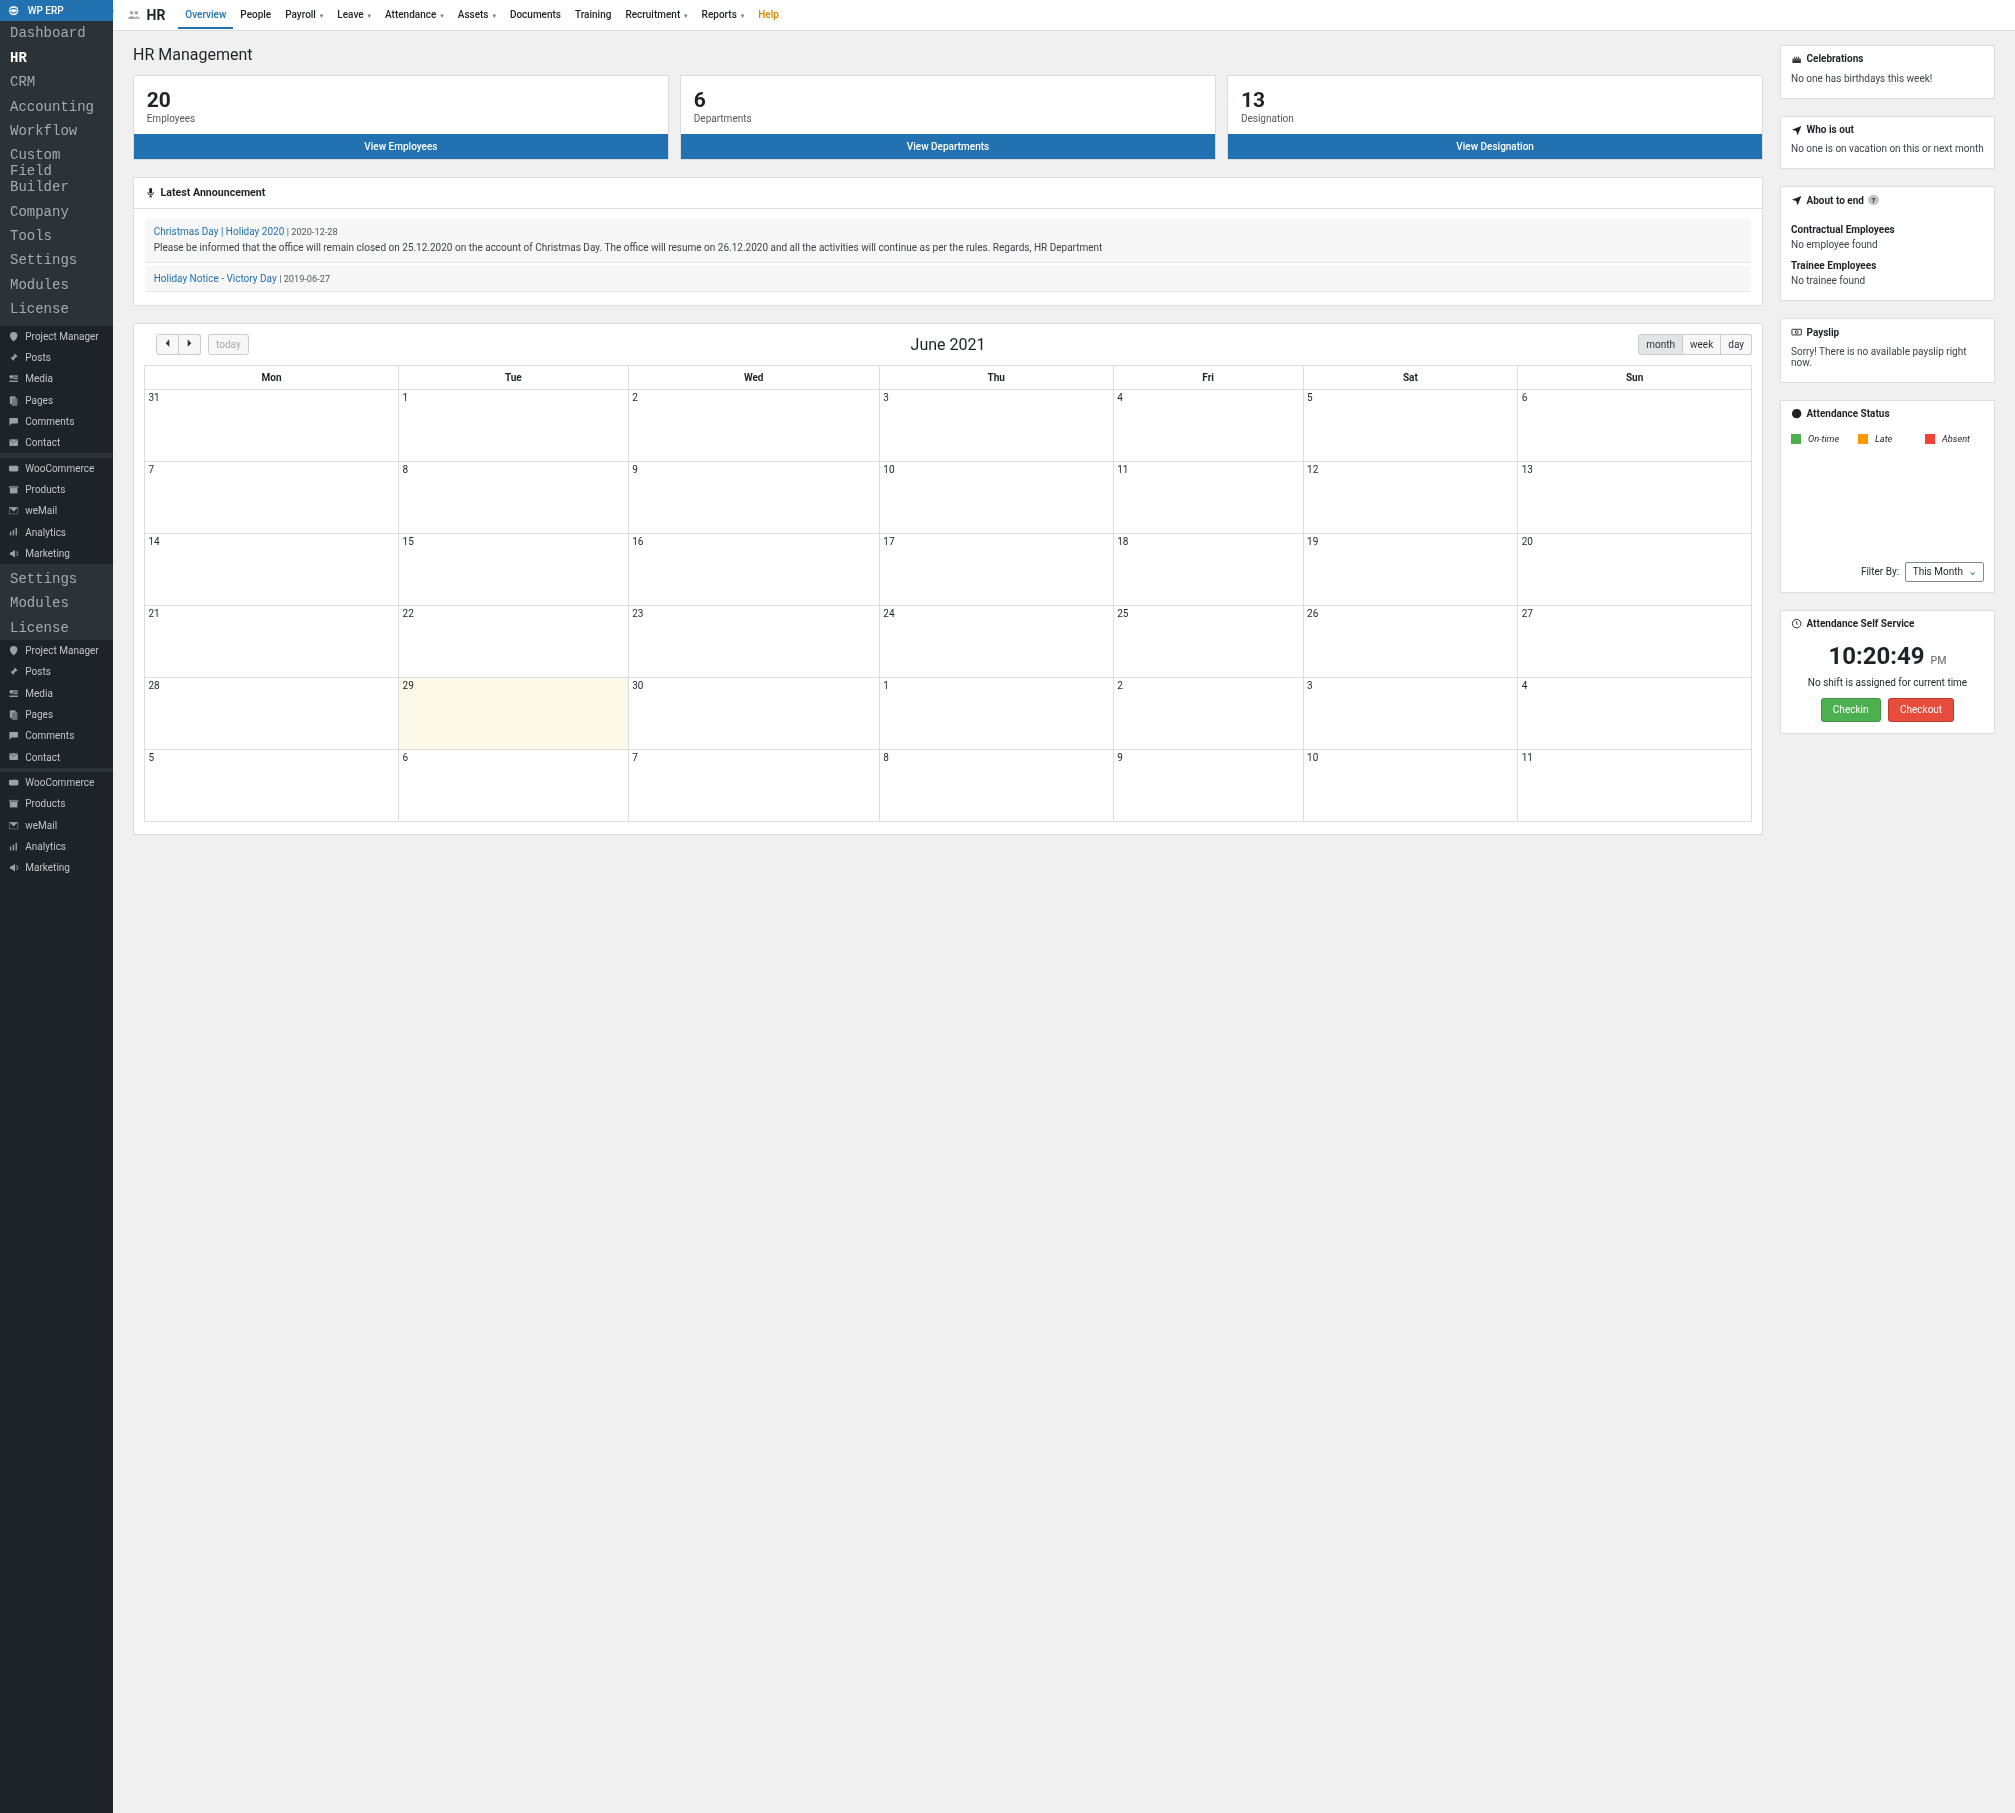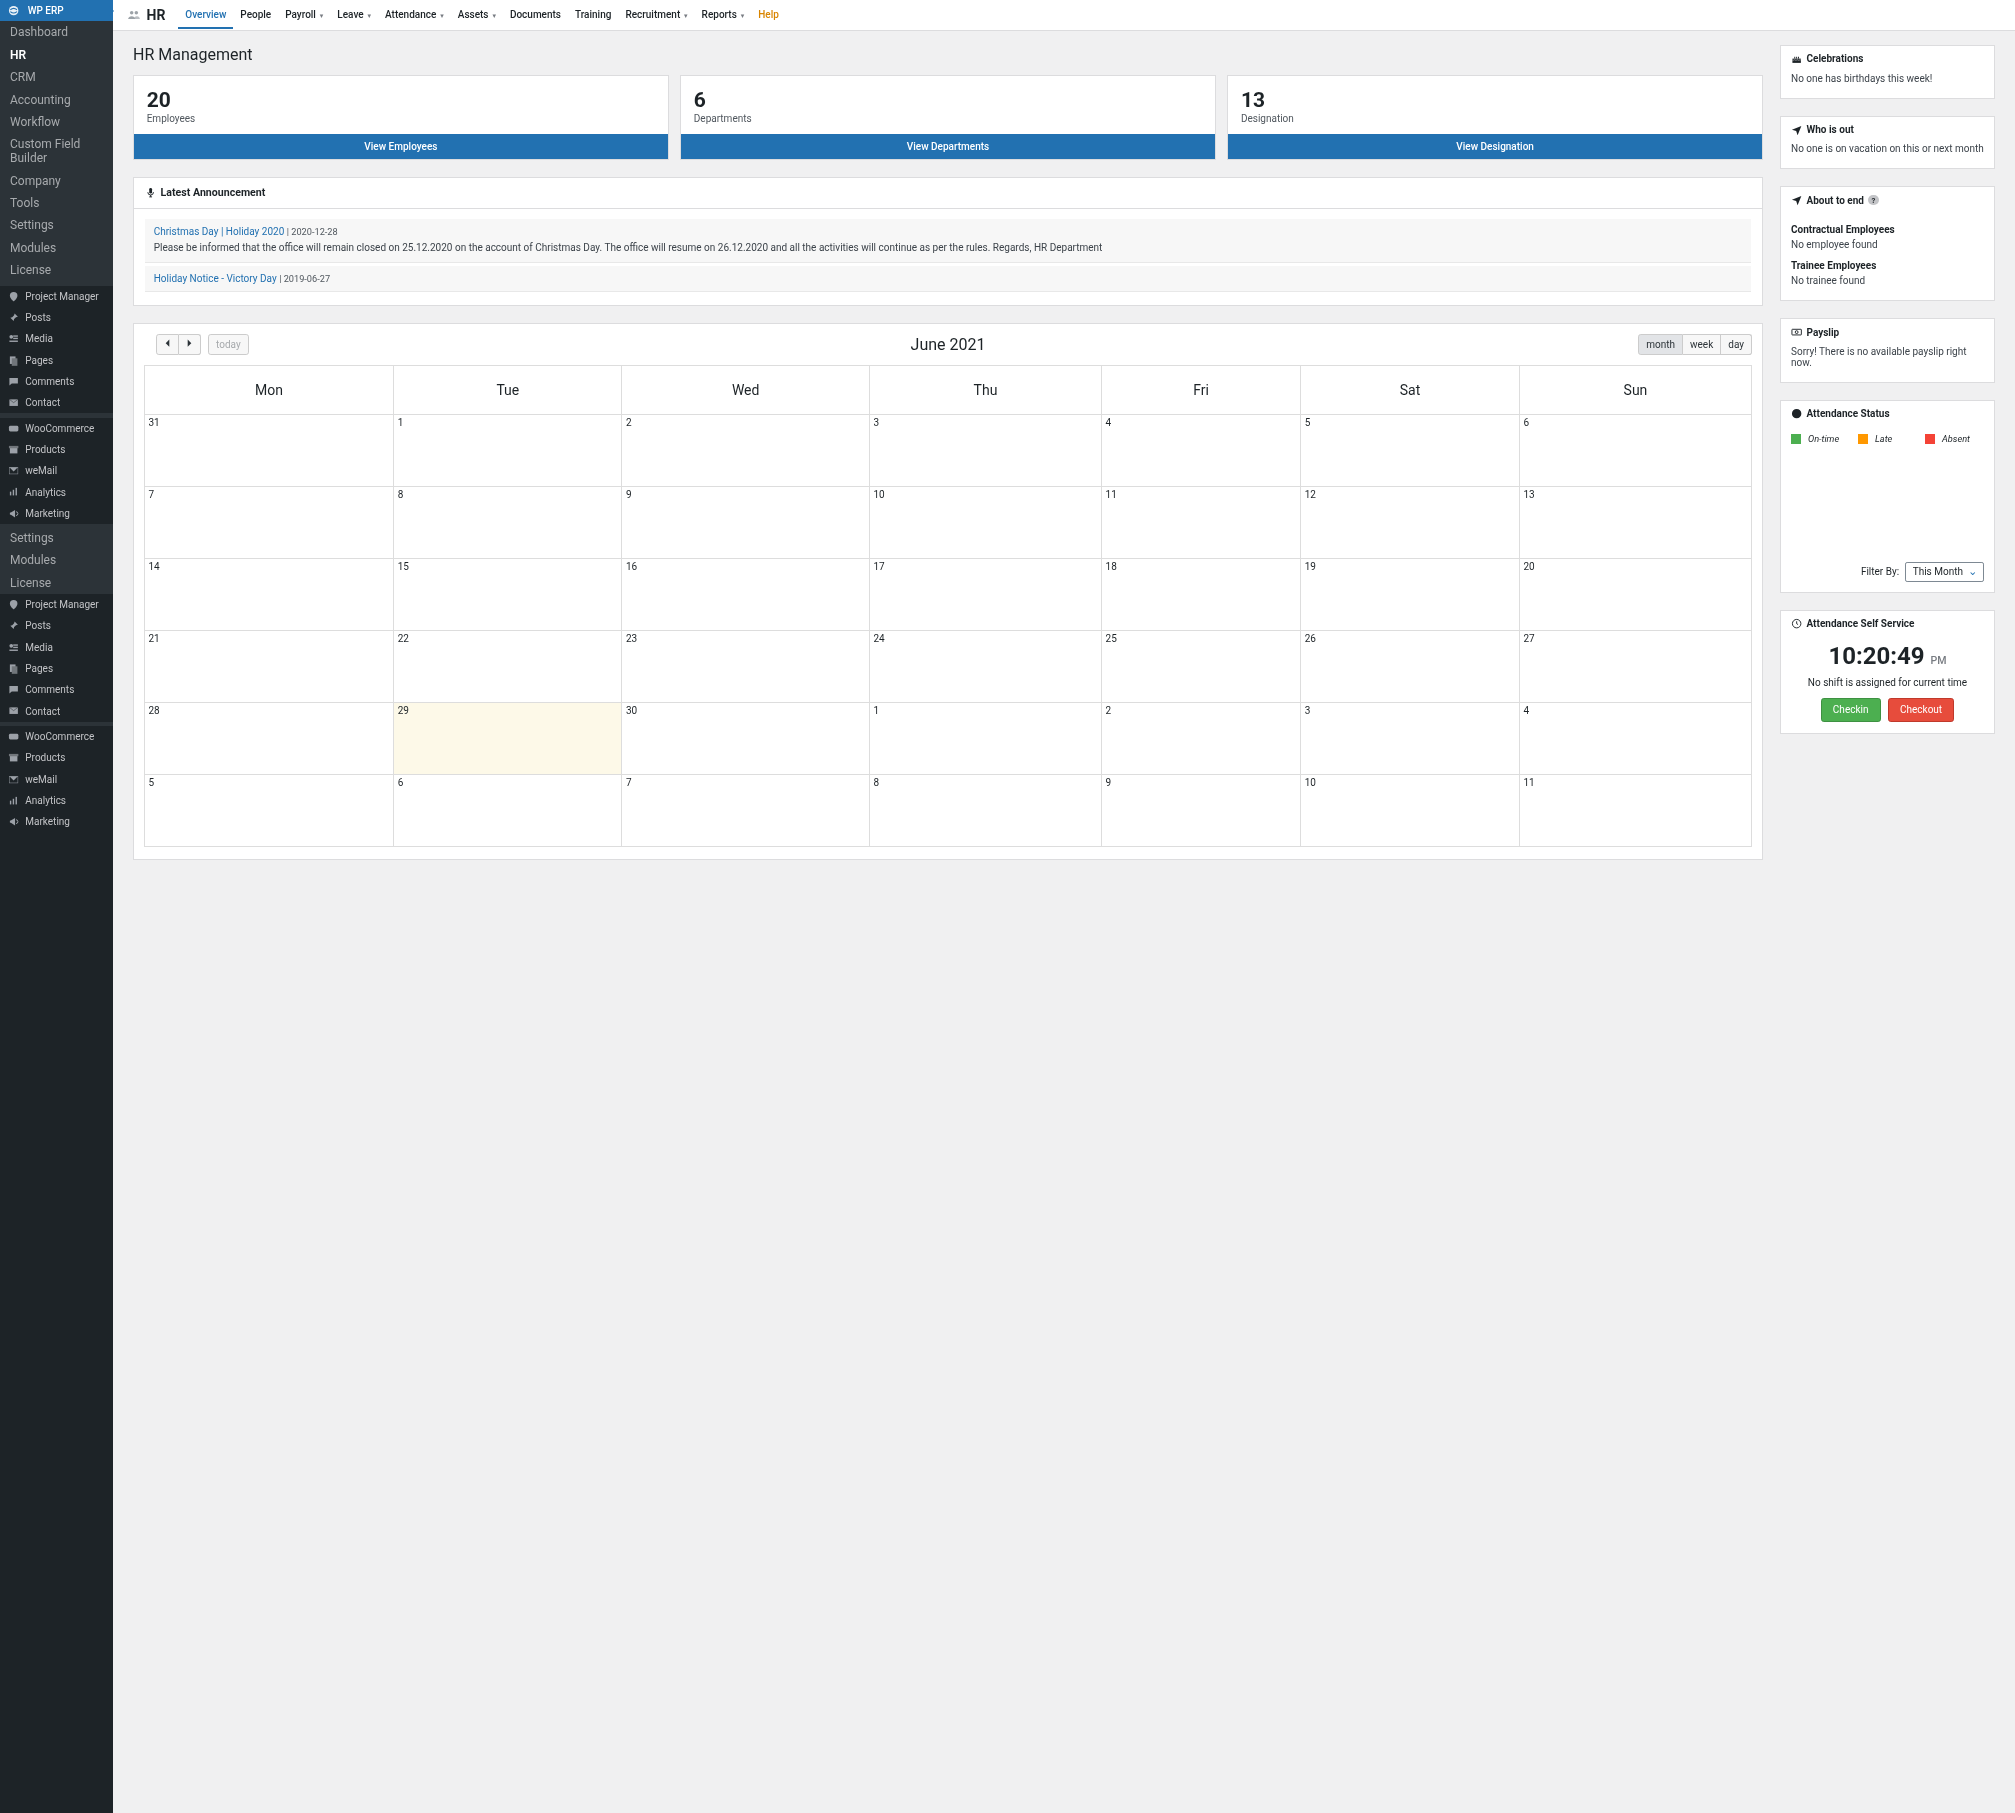--- a/index.html
+++ b/index.html
@@ -2,21 +2,21 @@
 <html style="font-size:11.3px"><head>
 <meta charset="utf-8">
 <style>
 * { margin: 0; padding: 0; box-sizing: border-box; font-family: -apple-system, BlinkMacSystemFont, "Segoe UI", Roboto, sans-serif; }
 body { background: #f0f0f1; display: flex; font-size: 10px; color: #1d2327; }
 .sidebar { width: 113px; background: #1d2327; color: #f0f0f1; min-height: 100vh; flex-shrink: 0; position: relative; }
 .sidebar-item { padding: 5px 8.4px; color: #c3c4c7; cursor: pointer; display: flex; align-items: center; gap: 5.6px; font-size: 10px; }
 .sidebar-item.active { background: #2271b1; color: #fff; position: relative; }
 .sidebar-item.active::after { content: ''; position: absolute; right: -5.6px; top: 50%; transform: translateY(-50%); border: 5.6px solid transparent; border-left-color: #2271b1; }
 .sidebar-item.top { font-weight: 500; gap: 8px; }
-.sidebar-sub { padding: 4.2px 8.4px 4.2px 10px; color: #a7aaad; font-size: 12px; cursor: pointer; background: #2c3338;}
+.sidebar-sub { padding: 4.2px 8.4px 4.2px 10px; color: #a7aaad; font-size: 14px; cursor: pointer; background: #2c3338; font-family: Liberation Mono, monospace;}
 .sidebar-sub.current { color: #fff; font-weight: 600; }
 .sidebar-divider { height: 4.2px; background: #2c3338; }
 .main { flex: 1; display: flex; flex-direction: column; }
 .topbar { background: #fff; border-bottom: 0.7px solid #dcdcde; padding: 0 14px; display: flex; align-items: center; height: 31px; gap: 2.8px; }
 .topbar .brand { display: flex; align-items: center; gap: 5.6px; font-size: 14px; font-weight: 700; margin-right: 10px; }
 .nav-item { padding: 7.7px 7px; font-weight: 500; cursor: pointer; color: #1d2327; font-size: 10px; border-bottom: 2.1px solid transparent; }
 .nav-item.active { color: #2271b1; border-bottom-color: #2271b1; }
 .nav-item.help { color: #d98500; }
 .content { padding: 14px 20px; display: flex; gap: 17px; }
 .col-left { flex: 1; min-width: 0; }
@@ -39,21 +39,21 @@
 .cal-toolbar { padding: 10px 11.3px 7px; display: flex; justify-content: space-between; align-items: center; }
 .cal-btn-group { display: flex; }
 .cal-btn { border: 0.7px solid #ccc; background: #f7f7f7; padding: 4.2px 7px; cursor: pointer; font-size: 10px; color: #2c3338;}
 .cal-btn.left { border-radius: 2.8px 0 0 2.8px; }
 .cal-btn.right { border-radius: 0 2.8px 2.8px 0; border-left: none; }
 .cal-btn.single { border-radius: 2.8px; margin-left: 7px; color: #a7aaad; }
 .cal-btn.active { background: #e2e4e7; }
 .cal-title { font-size: 16px; position: absolute; left: 50%; transform: translateX(-50%); }
 .cal-views { display: flex; }
 .cal-table { width: 100%; border-collapse: collapse; margin-top: 2.8px; }
-.cal-table th { border: 0.7px solid #ddd; padding: 16px; font-weight: 400; font-size: 14px; }
+.cal-table th { border: 0.7px solid #ddd; padding: 6px; font-weight: 700; font-size: 10px; }
 .cal-table td { border: 0.7px solid #ddd; height: 72px; vertical-align: top; padding: 2.1px 3.5px; font-size: 10px; }
 .cal-table td.today { background: #fdf9e8; }
 .widget { background: #fff; border: 0.7px solid #dcdcde; margin-bottom: 17px; }
 .widget-header { padding: 7px 10px; font-weight: 700; display: flex; align-items: center; gap: 4.2px; }
 .widget-body { padding: 1.4px 10px 14px; font-size: 10px; color: #3c434a; }
 .widget-sub { font-weight: 700; margin-top: 10px; margin-bottom: 4.2px; color: #1d2327;}
 .chart-wrap { padding: 7px 10px 12.7px; position: relative; }
 .legend { display: flex; gap: 18px; align-items: flex-end; padding-right: 2.8px; font-style: italic; }
 .legend-item { display: flex; align-items: center; gap: 7px; font-size: 9.2px; width: 49px; }
 .legend-sw { width: 10px; height: 10px; }

